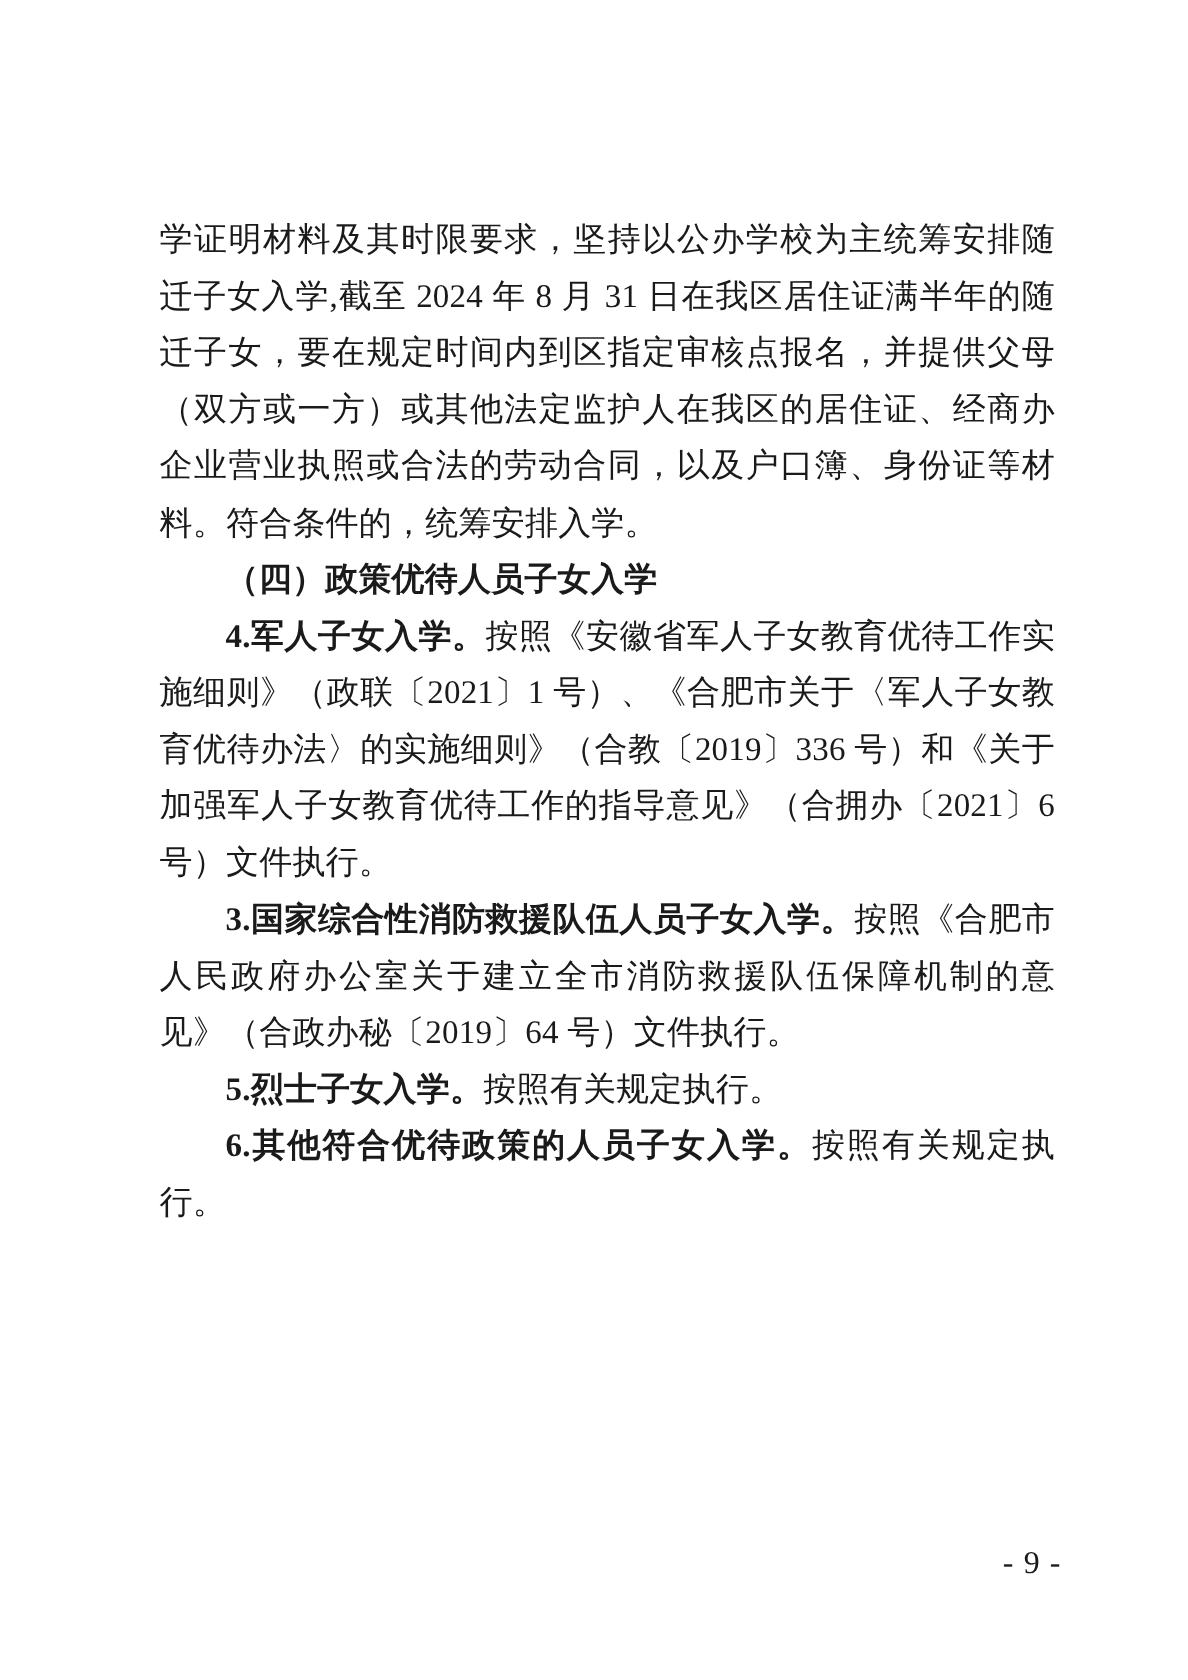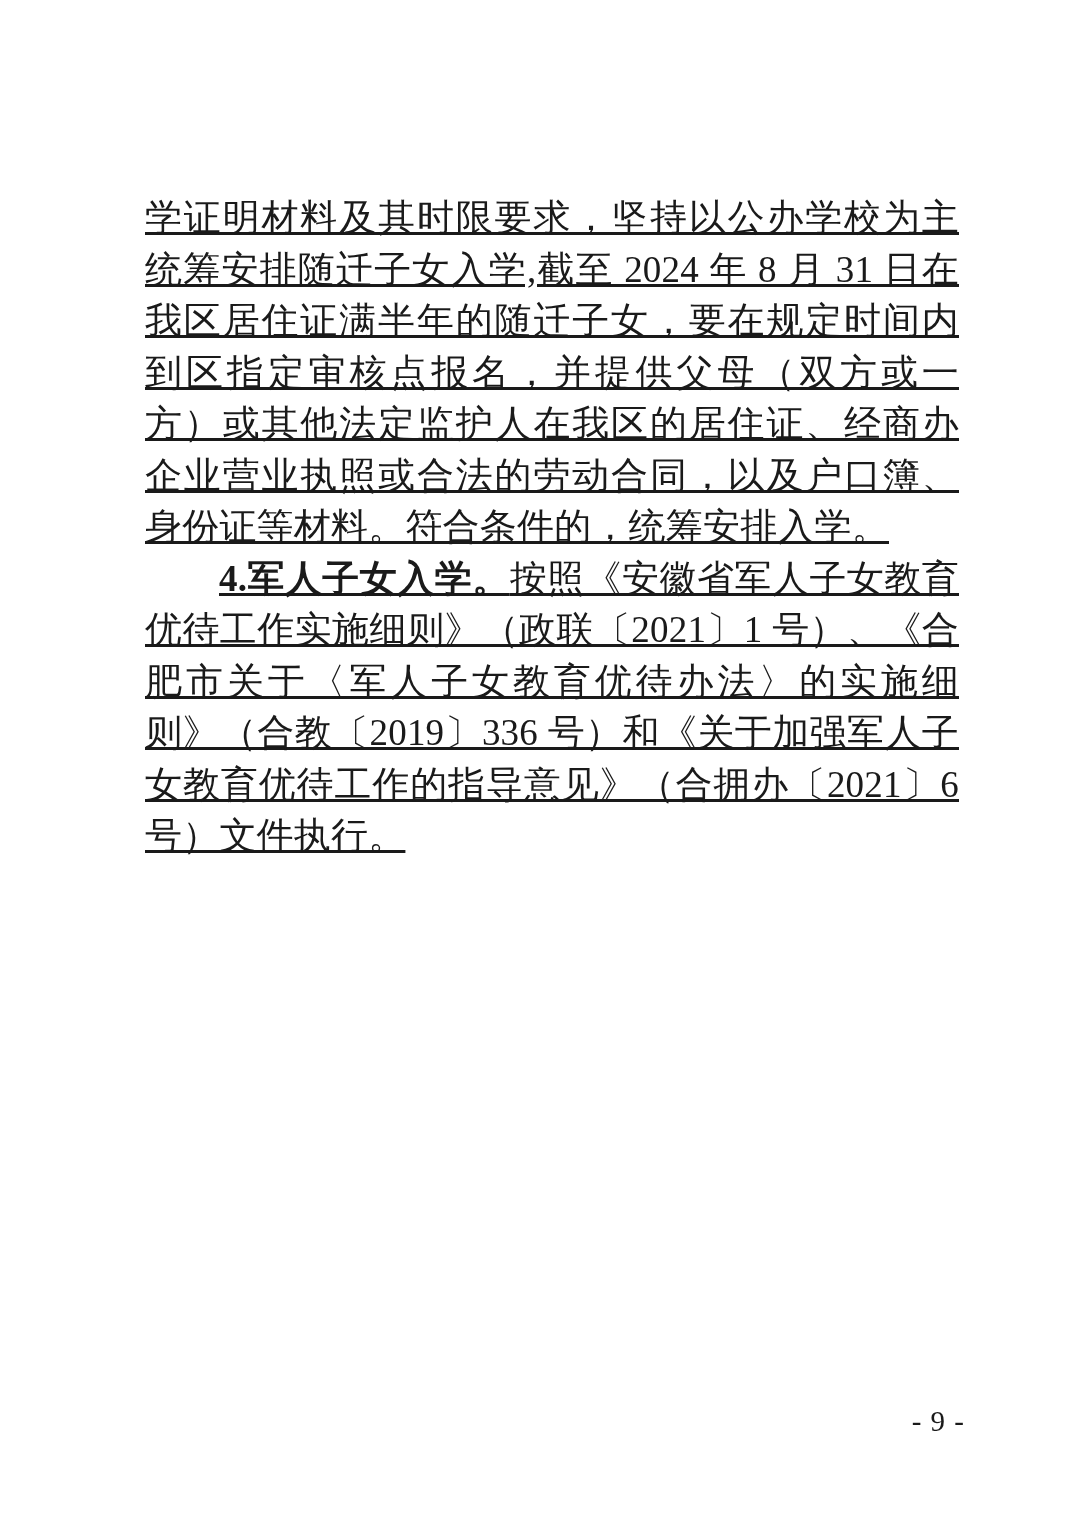--- a/index.html
+++ b/index.html
@@ -19,26 +19,25 @@
   }
   .document-body {
     position: absolute;
     left: 145px;
     top: 192px;
     width: 814px;
   }
   .document-body p {
     margin: 0;
     padding: 0;
-    font-size: 37px;
+    font-size: 30px;
     line-height: 51.5px;
     text-align: justify;
     text-justify: inter-character;
     letter-spacing: 0.2px;
-    text-decoration: underline;
   }
   .document-body p.indent {
     text-indent: 2em;
   }
   .seg-bold {
     font-weight: bold;
   }
   .page-number {
     position: absolute;
     top: 1396px;
@@ -48,16 +47,20 @@
     color: #1a1a1a;
     letter-spacing: 1px;
   }
 </style>
 </head>
 <body>
 
 <div class="page">
   <div class="document-body">
       <p><span>学证明材料及其时限要求，坚持以公办学校为主统筹安排随迁子女入学,截至 2024 年 8 月 31 日在我区居住证满半年的随迁子女，要在规定时间内到区指定审核点报名，并提供父母（双方或一方）或其他法定监护人在我区的居住证、经商办企业营业执照或合法的劳动合同，以及户口簿、身份证等材料。符合条件的，统筹安排入学。</span></p>
+      <p class="indent"><span class="seg-bold">（四）政策优待人员子女入学</span></p>
       <p class="indent"><span class="seg-bold">4.军人子女入学。</span><span>按照《安徽省军人子女教育优待工作实施细则》（政联〔2021〕1 号）、《合肥市关于〈军人子女教育优待办法〉的实施细则》（合教〔2019〕336 号）和《关于加强军人子女教育优待工作的指导意见》（合拥办〔2021〕6 号）文件执行。</span></p>
+      <p class="indent"><span class="seg-bold">3.国家综合性消防救援队伍人员子女入学。</span><span>按照《合肥市人民政府办公室关于建立全市消防救援队伍保障机制的意见》（合政办秘〔2019〕64 号）文件执行。</span></p>
+      <p class="indent"><span class="seg-bold">5.烈士子女入学。</span><span>按照有关规定执行。</span></p>
+      <p class="indent"><span class="seg-bold">6.其他符合优待政策的人员子女入学。</span><span>按照有关规定执行。</span></p>
     </div>
   <div class="page-number">- 9 -</div>
 </div>
 
 </body></html>

